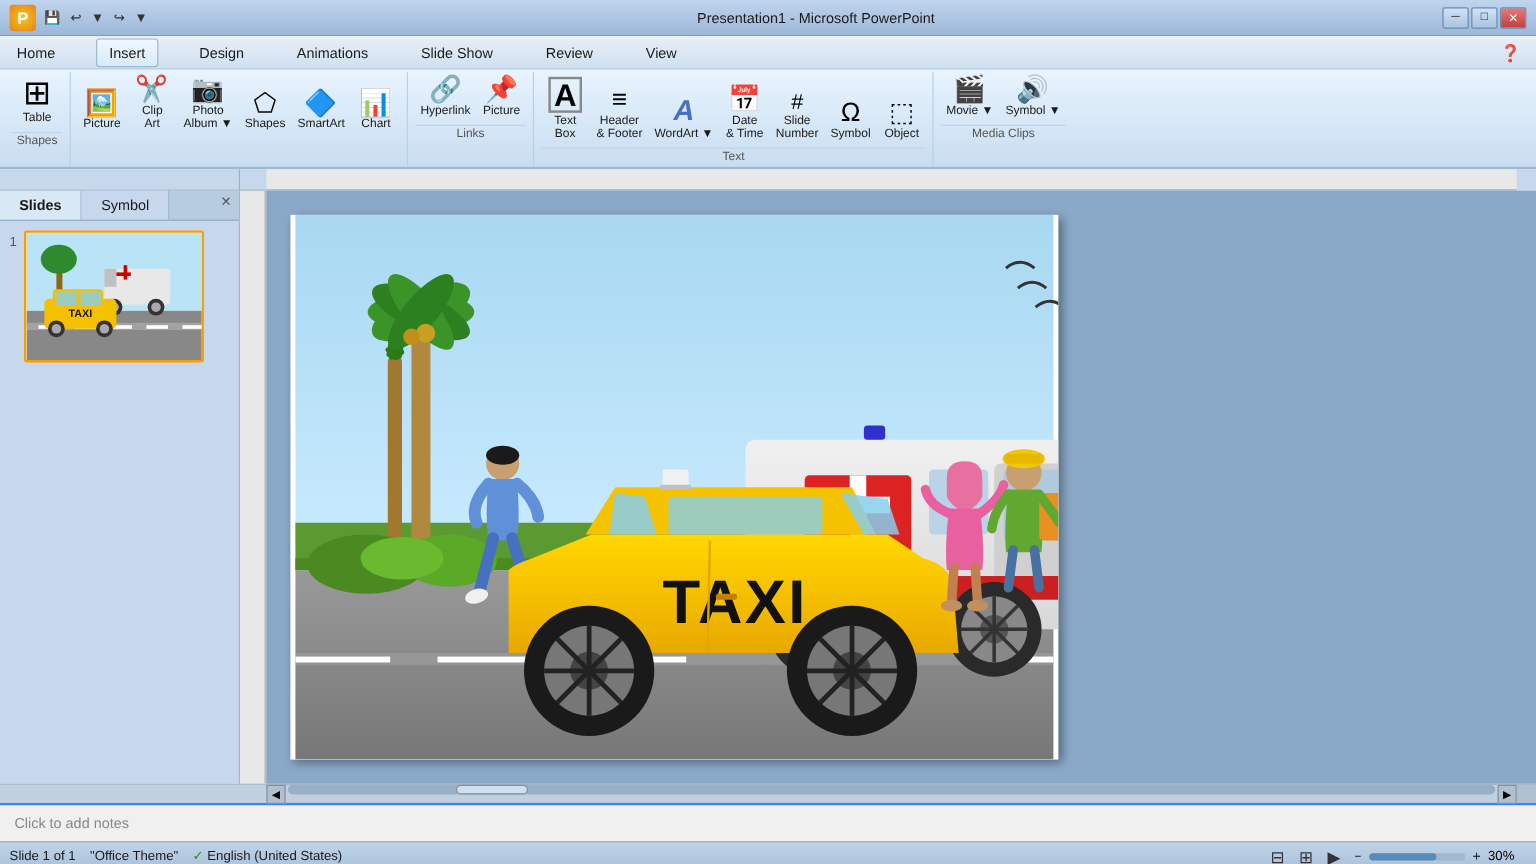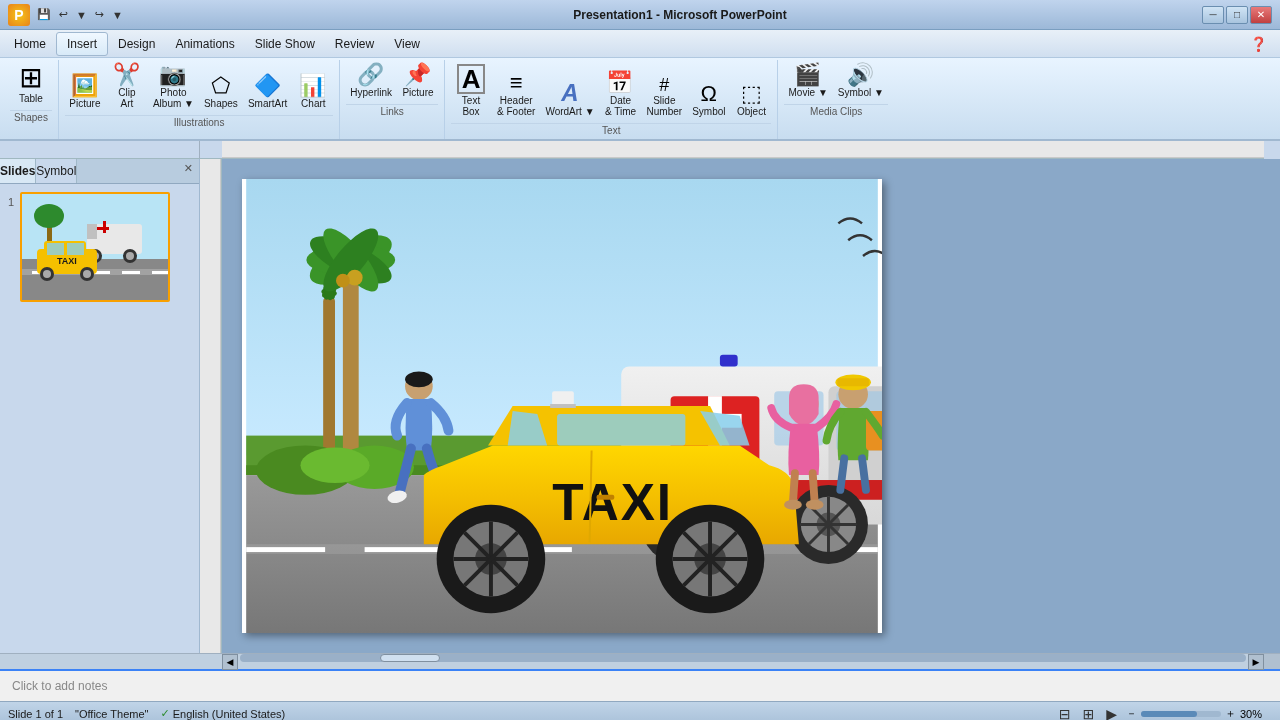--- a/index.html
+++ b/index.html
@@ -9,21 +9,21 @@
     #title-bar {
       height: 30px;
       background: linear-gradient(to bottom, #c0d4ed, #9cb8d8);
       display: flex;
       align-items: center;
       justify-content: space-between;
       padding: 0 8px;
       border-bottom: 1px solid #7a9ec0;
     }
     #title-bar-left { display: flex; align-items: center; gap: 4px; }
-    #title-bar-center { font-size: 12px; color: #1a1a1a; font-weight: bold; margin-left: 32px; }
+    #title-bar-center { font-size: 12px; color: #1a1a1a; font-weight: normal; margin-left: 32px; }
     #title-bar-right { display: flex; gap: 2px; }
     .title-btn {
       width: 22px; height: 18px;
       background: linear-gradient(to bottom, #d0e4f5, #a8c4de);
       border: 1px solid #6a8eb0;
       border-radius: 2px;
       display: flex; align-items: center; justify-content: center;
       font-size: 10px; cursor: pointer; color: #333;
     }
     .title-btn.close-btn { background: linear-gradient(to bottom, #e87a7a, #c04040); color: white; }
@@ -38,20 +38,21 @@
     }
 
     
     #menu-bar {
       height: 28px;
       background: linear-gradient(to bottom, #e8f0f8, #d0dff0);
       display: flex;
       align-items: center;
       padding: 0 4px;
       border-bottom: 1px solid #b0c8e0;
+      gap: 24px;
     }
     .menu-item {
       padding: 4px 10px;
       font-size: 12px;
       cursor: pointer;
       border-radius: 3px;
       color: #1a1a1a;
     }
     .menu-item.active {
       background: linear-gradient(to bottom, #f0f8ff, #d8eaf8);
@@ -125,21 +126,21 @@
       border-right: 1px solid #a0b8d0;
       display: flex;
       flex-direction: column;
     }
     #slides-tabs {
       display: flex;
       background: #b8ccdf;
       border-bottom: 1px solid #90a8c0;
     }
     .slide-tab {
-      padding: 5px 0;
+      padding: 5px 16px;
       font-size: 12px;
       cursor: pointer;
       background: #c8d8ec;
       border-right: 1px solid #a0b8c8;
       color: #1a1a1a;
     }
     .slide-tab.active { background: #d8e8f5; font-weight: bold; }
     #slide-thumbnails {
       padding: 8px;
       overflow-y: auto;
@@ -299,21 +300,20 @@
         </div>
         <div class="ribbon-btn">
           <span class="btn-icon" style="color:#4a86c8;">🔷</span>
           <span class="btn-label">SmartArt</span>
         </div>
         <div class="ribbon-btn">
           <span class="btn-icon" style="color:#c84040;">📊</span>
           <span class="btn-label">Chart</span>
         </div>
       </div>
-      <div class="ribbon-group-label">Illustrations</div>
     </div>
 
     <div class="ribbon-group">
       <div class="ribbon-buttons">
         <div class="ribbon-btn">
           <span class="btn-icon">🔗</span>
           <span class="btn-label">Hyperlink</span>
         </div>
         <div class="ribbon-btn">
           <span class="btn-icon">📌</span>

